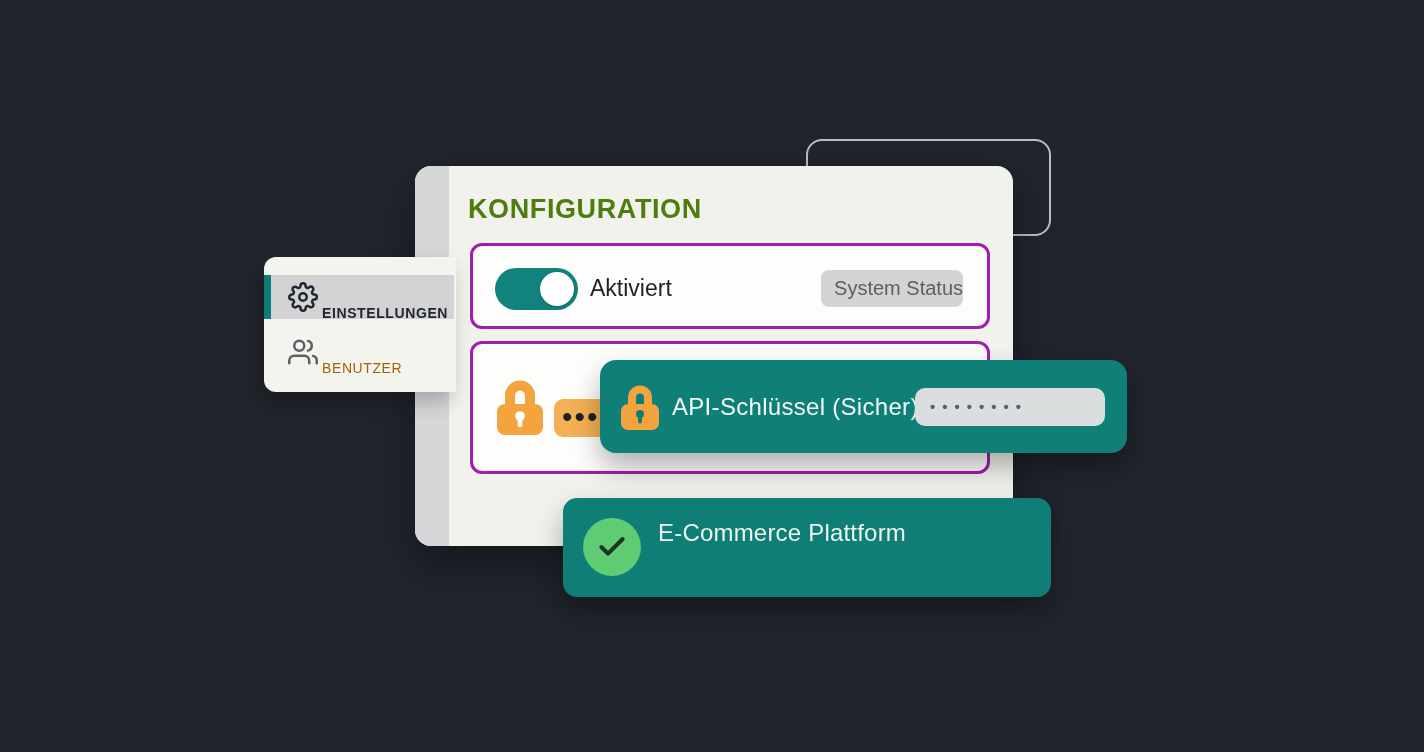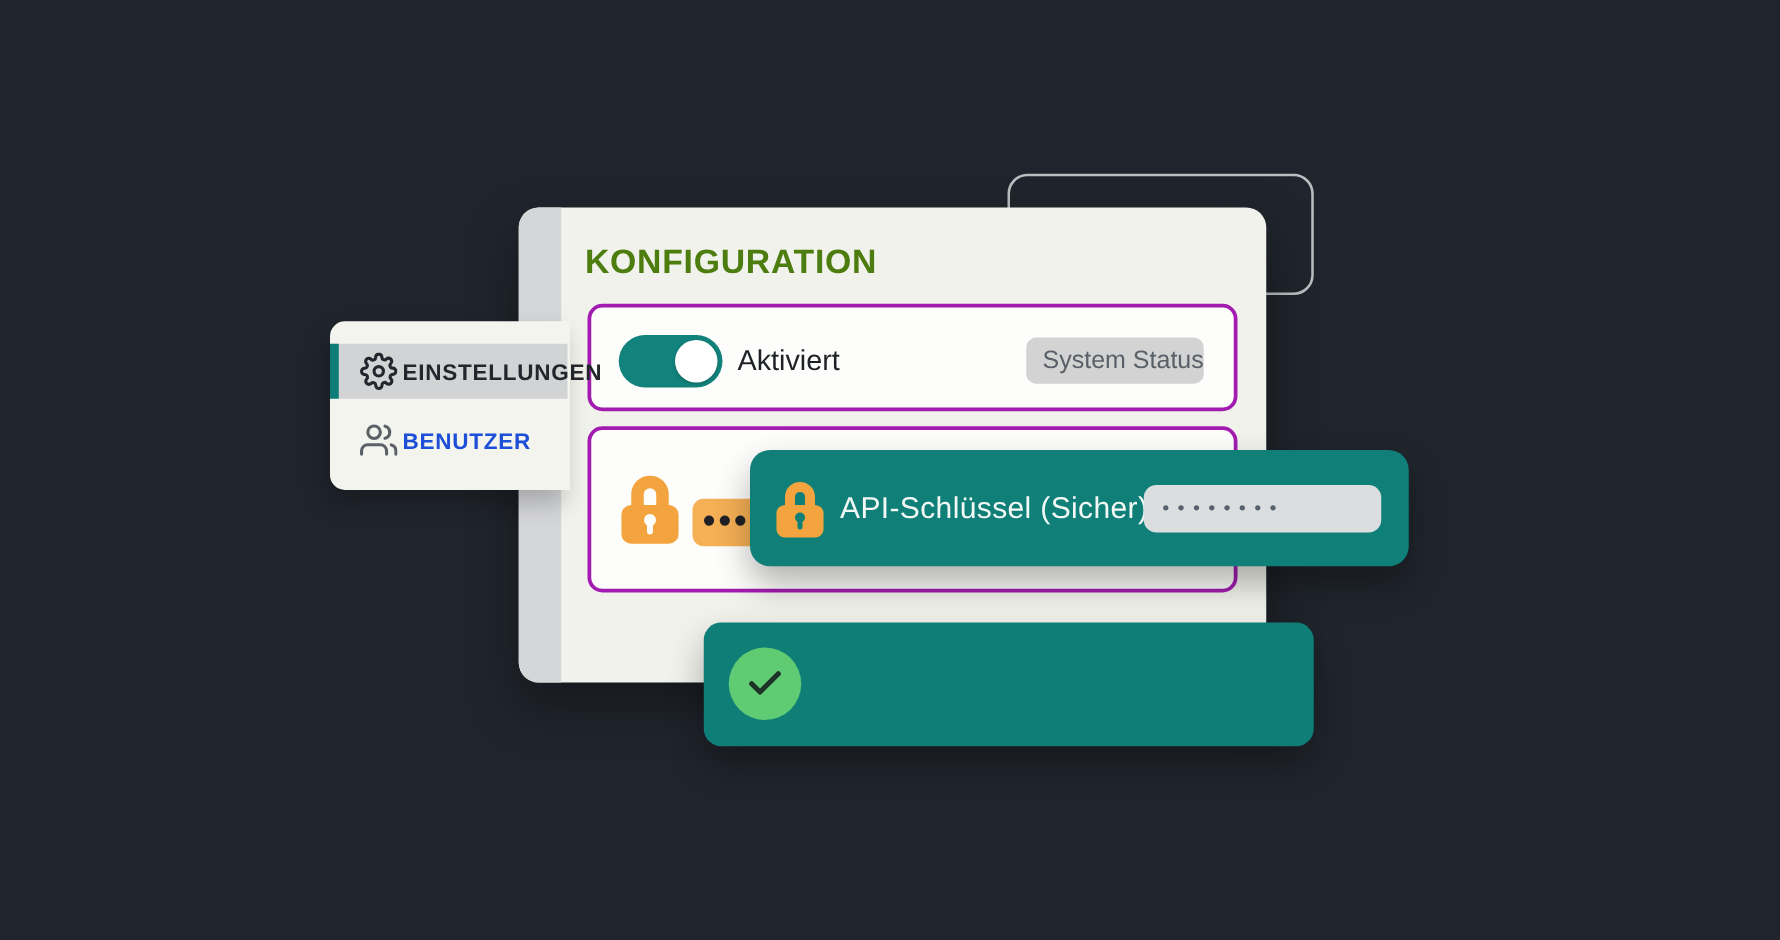--- a/index.html
+++ b/index.html
@@ -166,26 +166,26 @@
   .nav-item.inactive { top: 73px; background: transparent; }
   .nav-accent {
     position: absolute; left: 0; top: 0; bottom: 0;
     width: 7px; background: #0c7e77;
   }
   .nav-icon {
     position: absolute; left: 24px; top: 7px;
     width: 30px; height: 30px;
   }
   .nav-label {
-    position: absolute; left: 58px; top: 1px;
+    position: absolute; left: 58px; top: 16px;
     height: 32px; line-height: 44px;
-    font-size: 18px; letter-spacing: 0.6px;
+    font-size: 14px; letter-spacing: 0.6px;
   }
   .nav-item.active .nav-label { color: #23262c; font-weight: 600; }
-  .nav-item.inactive .nav-label { color: #1d4ed8; font-weight: 700; }
+  .nav-item.inactive .nav-label { color: #a16207; font-weight: 400; }
   .nav-item.active .nav-icon { color: #23262c; }
   .nav-item.inactive .nav-icon { color: #5c6167; }
 </style>
 </head>
 <body>
 
 <div class="stage">
 
   <div class="outline-box"></div>
 
@@ -251,16 +251,17 @@
     <div class="api-popup-field">••••••••</div>
   </div>
 
   <div class="banner">
     <div class="banner-check">
       <svg width="32" height="32" viewBox="0 0 24 24" fill="none" stroke="#1e3228" stroke-width="3" stroke-linecap="round" stroke-linejoin="round">
         <polyline points="20 6 9 17 4 12"></polyline>
       </svg>
     </div>
     <div class="banner-text">
+      <div>E-Commerce Plattform</div>
     </div>
   </div>
 
 </div>
 
 </body></html>

